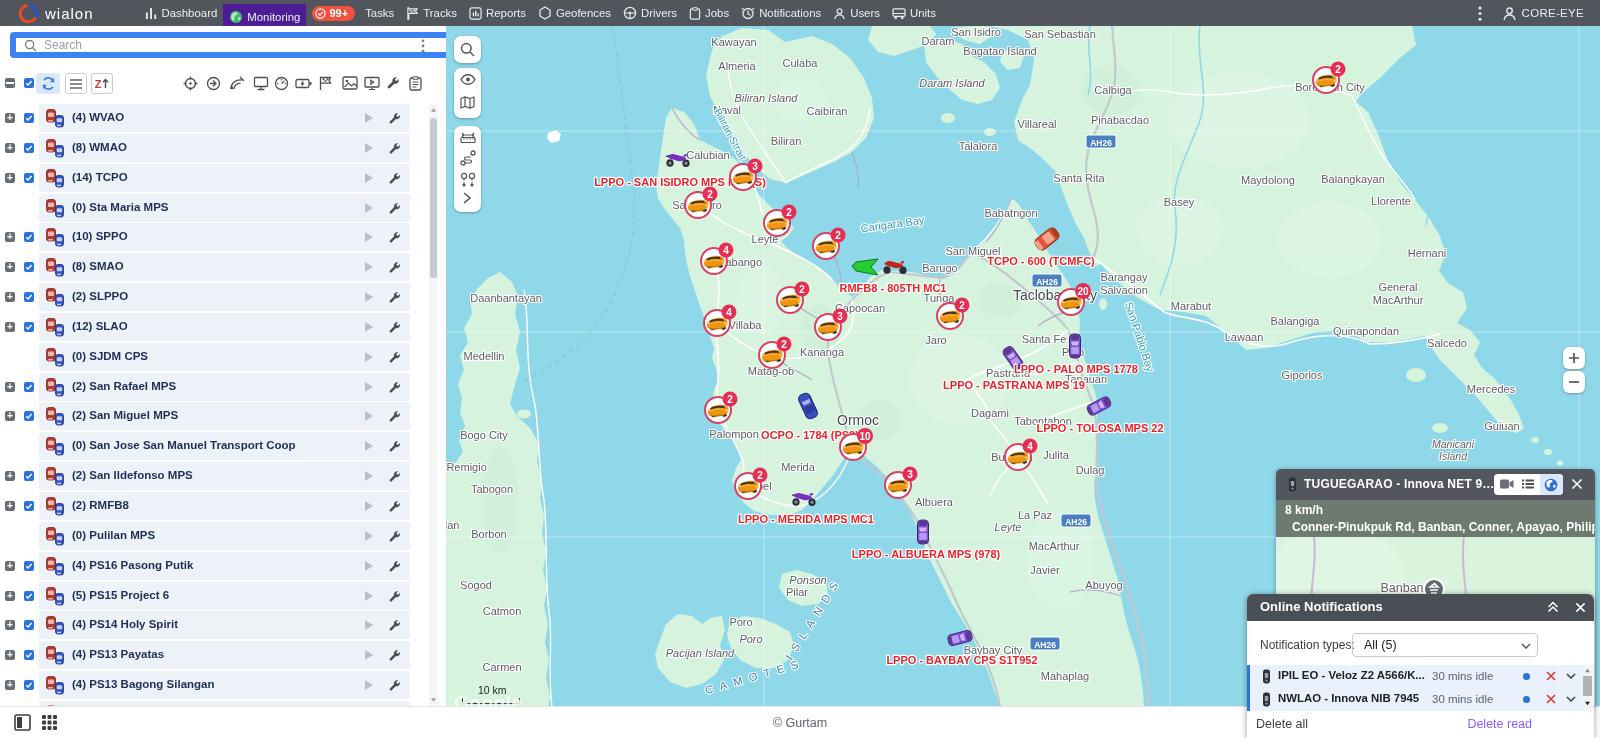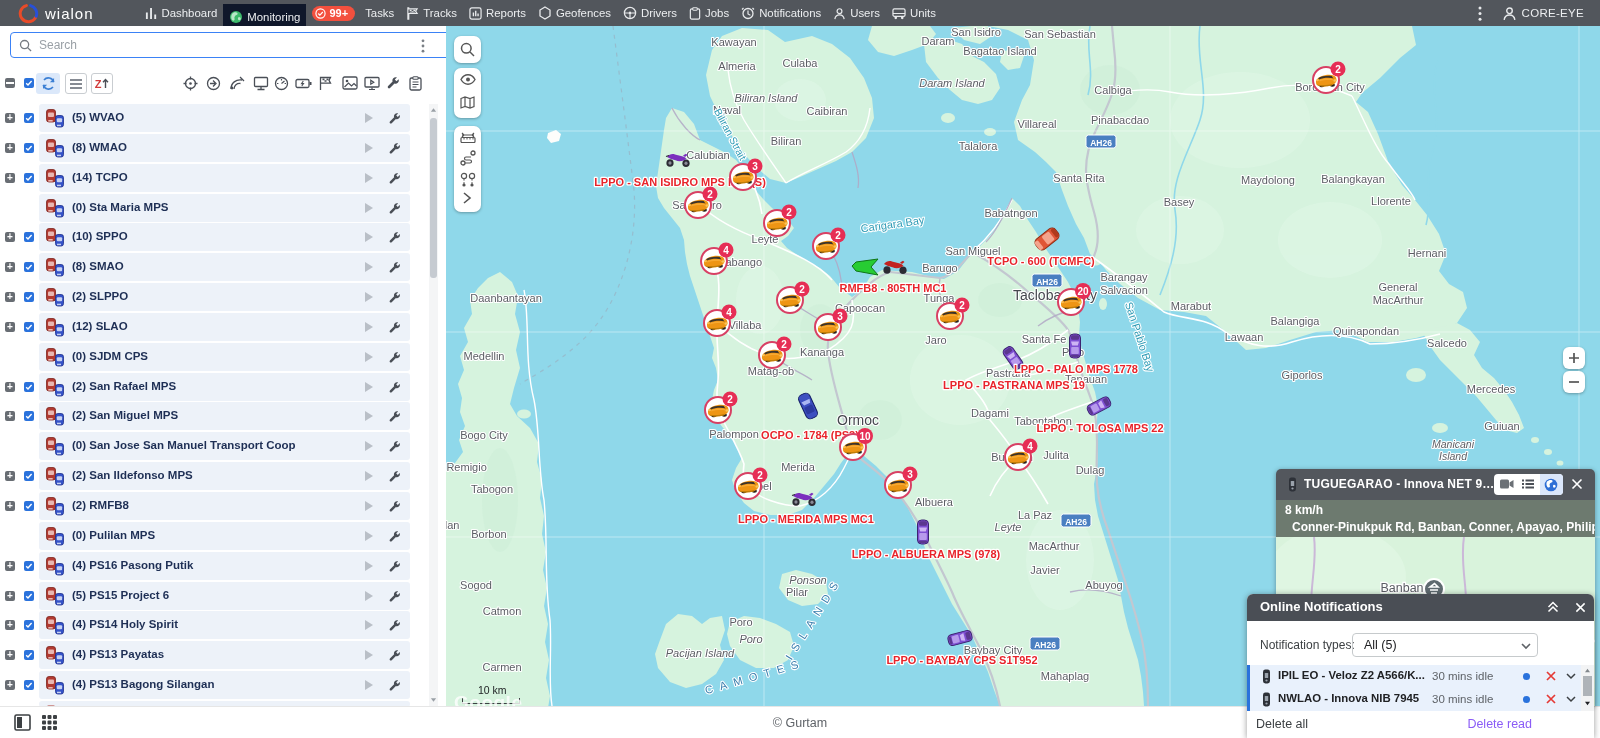--- a/index.html
+++ b/index.html
@@ -3,30 +3,30 @@
 <meta charset="utf-8">
 <style>
 * { margin:0; padding:0; box-sizing:border-box; }
 html,body { width:1600px; height:738px; overflow:hidden; font-family:"Liberation Sans",sans-serif; }
 #app { position:relative; width:1600px; height:738px; background:#fff; }
 
 
 #topbar { position:absolute; left:0; top:0; width:1600px; height:26px; background:#52565c; display:flex; align-items:center; color:#eceef0; font-size:11.4px; }
 .nav-item { display:flex; align-items:center; gap:4px; height:26px; padding:0 6px; white-space:nowrap; letter-spacing:0; }
 .nav-item svg { display:block; }
-.nav-active { background:#0f172a;margin-top:8px; }
+.nav-active { background:#4c1d95;margin-top:8px; }
 #logo { display:flex; align-items:center; margin-left:18px; margin-right:45px; }
 #logo-txt { color:#fff; font-size:15px; letter-spacing:1px; margin-left:6px; font-weight:400; }
 .pill99 { background:#f3503e; color:#fff; border-radius:9px; height:15px; display:flex; align-items:center; padding:0 7px 0 3px; gap:3px; font-weight:bold; font-size:11px; }
 #topright { margin-left:auto; display:flex; align-items:center; margin-right:16px; }
 
 
 #leftpanel { position:absolute; left:0; top:26px; width:446px; height:680px; background:#fff; }
 #searchrow { position:absolute; left:0; top:0; width:446px; height:40px; }
-#searchbox { position:absolute; left:10px; top:6px; width:464px; height:26px; border:1px solid #3b82f6; border-radius:4px; display:flex; align-items:center; color:#9aa0a6; font-size:12px;text-align:right; }
+#searchbox { position:absolute; left:10px; top:6px; width:464px; height:26px; border:6px solid #3b82f6; border-radius:4px; display:flex; align-items:center; color:#9aa0a6; font-size:12px;text-align:right; }
 #toolrow { position:absolute; left:0; top:40px; width:446px; height:38px; }
 .tbtn { position:absolute; top:7px; height:21px; border-radius:3px; display:flex; align-items:center; justify-content:center; }
 #unitlist { position:absolute; left:0; top:78px; width:429px; height:602px; overflow:hidden; }
 .urow { position:absolute; left:0; width:429px; height:30px; }
 .uband { position:absolute; left:39px; top:0px; width:371px; height:28px; background:#edf2f9; border-radius:3px; }
 .uplus { position:absolute; left:5px; top:9px; width:10px; height:10px; background:#686d73; border-radius:2px; color:#fff; font-size:10px; line-height:9px; text-align:center; font-weight:bold; }
 .ucheck { position:absolute; left:24px; top:9px; width:10px; height:10px; background:#2a72dc; border-radius:2px; }
 .ucheck svg { position:absolute; left:1px; top:1px; }
 .ulabel { position:absolute; left:72px; top:7px; font-size:11.5px; font-weight:bold; color:#1e2f55; }
 .uplay { position:absolute; left:365px; top:9px; width:0; height:0; border-left:8px solid #b9bfc7; border-top:5px solid transparent; border-bottom:5px solid transparent; }
@@ -232,21 +232,21 @@
               <rect x="0.5" y="0.5" width="9" height="12.5" rx="2.5" fill="#b23a31" stroke="#7e241e" stroke-width="0.8"></rect>
               <rect x="2" y="3.6" width="6" height="4.4" rx="1" fill="#e9b8b3"></rect>
               <rect x="2.3" y="11" width="4.4" height="1.6" fill="#e9b8b3"></rect>
             </g>
             <g>
               <rect x="9.5" y="6.5" width="8" height="11.5" rx="2.3" fill="#3452c8" stroke="#1e2f8a" stroke-width="0.8"></rect>
               <rect x="10.8" y="9.3" width="5.3" height="4" rx="1" fill="#c7d2f2"></rect>
               <rect x="11" y="15.7" width="4" height="1.5" fill="#c7d2f2"></rect>
             </g>
           </svg>
-          <div class="ulabel">(5) WVAO</div>
+          <div class="ulabel">(4) WVAO</div>
           <div class="uplay"></div>
           <div class="uwrench"><svg width="13" height="13" viewBox="0 0 14 14">
               <path d="M12.6 3.2c.5 1.2.2 2.7-.8 3.6-.9.9-2.2 1.1-3.3.7L4 12c-.5.5-1.4.5-1.9 0s-.5-1.4 0-1.9L6.6 5.6c-.4-1.1-.2-2.4.7-3.3.9-1 2.4-1.3 3.6-.8L8.8 3.6l1.7 1.7z" fill="#4a4f57"></path>
             </svg></div>
         </div>
       <div class="urow" style="top:30px;">
           <div class="uband"></div>
           <div class="uplus">+</div>
           <div class="ucheck">
             <svg width="8" height="8" viewBox="0 0 8 8">

